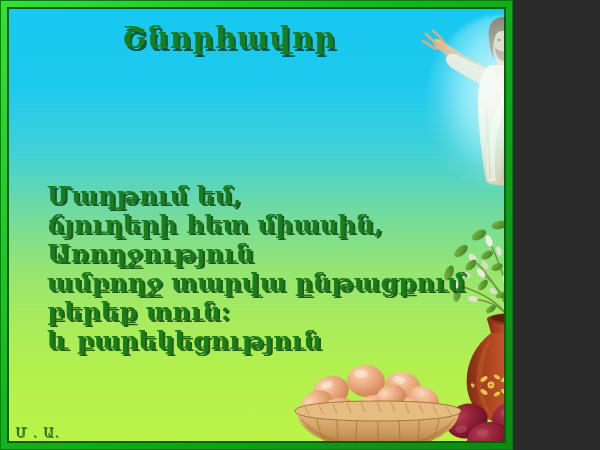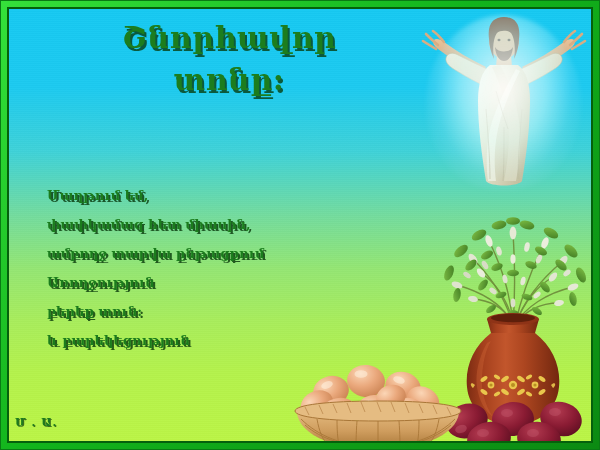--- a/index.html
+++ b/index.html
@@ -5,21 +5,21 @@
   html, body {
     margin: 0;
     padding: 0;
     background: #2a2a2a;
   }
   body {
     font-family: "DejaVu Sans", sans-serif;
   }
   .card {
     position: relative;
-    width: 600px;
+    width: 513px;
     height: 450px;
     overflow: hidden;
     box-sizing: border-box;
   }
   
   .frame-outer {
     position: absolute;
     inset: 0;
     background: #0a7a14;
     box-sizing: border-box;
@@ -79,36 +79,36 @@
     letter-spacing: 0.5px;
     z-index: 6;
   }
   .headline div { white-space: nowrap; }
 
   .body-text {
     position: absolute;
     left: 38px;
     top: 172px;
     font-family: "DejaVu Serif", serif;
-    font-size: 13px;
+    font-size: 25px;
     line-height: 29px;
     font-weight: bold;
     color: #1b7c1d;
     text-shadow: 2px 2px 0 rgba(6,54,9,0.8);
     z-index: 6;
   }
   .body-text div { white-space: nowrap; }
 
   .signature {
     position: absolute;
     left: 6px;
-    bottom: 12px;
+    bottom: 1px;
     font-family: "DejaVu Serif", serif;
-    font-size: 11px;
-    font-weight: bold;
+    font-size: 13px;
+    font-weight: normal;
     color: #1d7a1f;
     text-shadow: 1px 1px 0 rgba(8,52,10,.7);
     letter-spacing: 1px;
     z-index: 7;
   }
 
   
   .jesus {
     position: absolute;
     left: 395px;
@@ -157,28 +157,27 @@
 
 <div class="card">
   <div class="frame-outer"></div>
   <div class="frame-bevel"></div>
   <div class="frame-inner-line"></div>
 
   <div class="canvas">
 
     <div class="headline">
       <div>Շնորհավոր</div>
-      <div>տոնը:</div>
     </div>
 
     <div class="body-text">
       <div>Մաղթում եմ,</div>
-      <div>փափկամազ հետ միասին,</div>
+      <div>ճյուղերի հետ միասին,</div>
+      <div>Առողջություն</div>
       <div>ամբողջ տարվա ընթացքում</div>
-      <div>Առողջություն</div>
       <div>բերեք տուն:</div>
       <div>և բարեկեցություն</div>
     </div>
 
     <div class="signature">Մ . Ա.</div>
 
     <div class="jesus">
       <div class="halo"></div>
       <svg width="200" height="190" viewBox="0 0 200 190">
         <defs>

